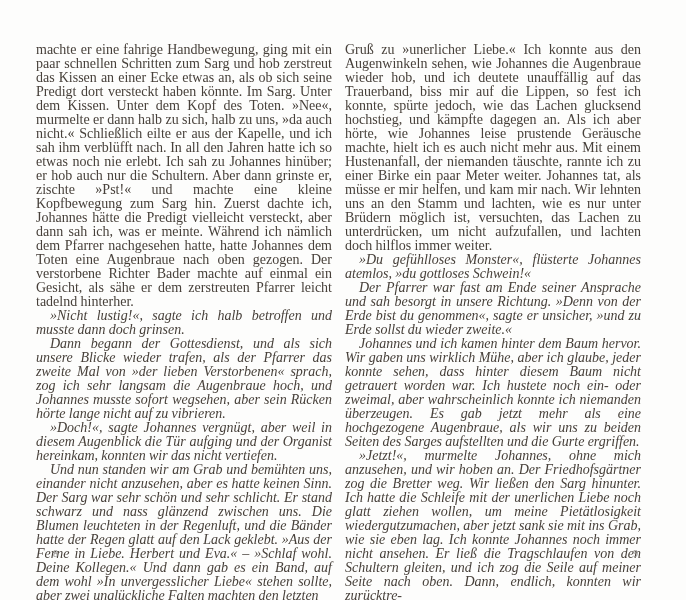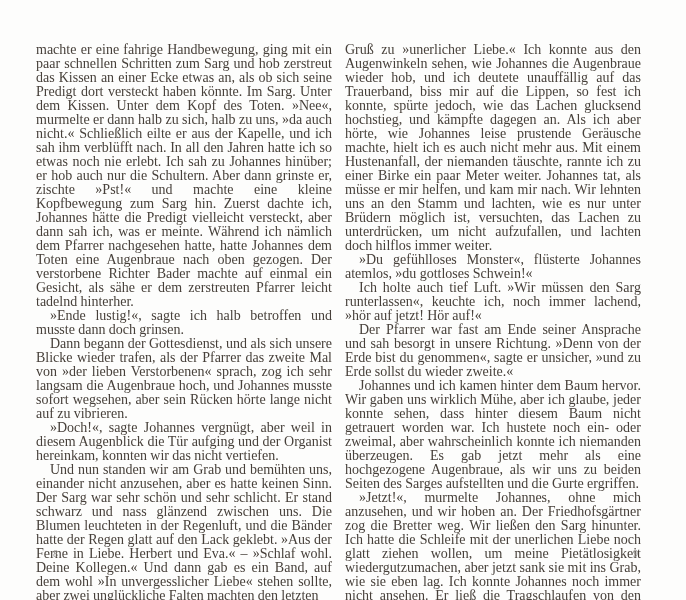--- a/index.html
+++ b/index.html
@@ -30,51 +30,51 @@
     font-size: 14px;
     line-height: 14px;
     color: #47403a;
     text-align: justify;
     text-justify: inter-word;
     hyphens: none;
     word-spacing: -0.2px;
   }
   .page-text p.indent {
     text-indent: 14px;
+    font-style: italic;
   }
   .folio {
     position: absolute;
     top: 548px;
     font-size: 10px;
     color: #8f8d8a;
     line-height: 12px;
   }
   .folio-left  { left: 53px; }
   .folio-right { left: 633px; }
 </style>
 </head>
 <body>
 
 <div class="book-spread">
 
   <div class="page page-left">
     <div class="page-text">
         <p class="">machte er eine fahrige Handbewegung, ging mit ein paar schnellen Schritten zum Sarg und hob zerstreut das Kissen an einer Ecke etwas an, als ob sich seine Predigt dort versteckt haben könnte. Im Sarg. Unter dem Kissen. Unter dem Kopf des Toten. »Nee«, murmelte er dann halb zu sich, halb zu uns, »da auch nicht.« Schließlich eilte er aus der Kapelle, und ich sah ihm verblüfft nach. In all den Jahren hatte ich so etwas noch nie erlebt. Ich sah zu Johannes hinüber; er hob auch nur die Schultern. Aber dann grinste er, zischte »Pst!« und machte eine kleine Kopfbewegung zum Sarg hin. Zuerst dachte ich, Johannes hätte die Predigt vielleicht versteckt, aber dann sah ich, was er meinte. Während ich nämlich dem Pfarrer nachgesehen hatte, hatte Johannes dem Toten eine Augenbraue nach oben gezogen. Der verstorbene Richter Bader machte auf einmal ein Gesicht, als sähe er dem zerstreuten Pfarrer leicht tadelnd hinterher.</p>
-        <p class="indent">»Ende lustig!«, sagte ich halb betroffen und musste dann doch grinsen.</p>
+        <p class="indent">»Nicht lustig!«, sagte ich halb betroffen und musste dann doch grinsen.</p>
         <p class="indent">Dann begann der Gottesdienst, und als sich unsere Blicke wieder trafen, als der Pfarrer das zweite Mal von »der lieben Verstorbenen« sprach, zog ich sehr langsam die Augenbraue hoch, und Johannes musste sofort wegsehen, aber sein Rücken hörte lange nicht auf zu vibrieren.</p>
         <p class="indent">»Doch!«, sagte Johannes vergnügt, aber weil in diesem Augenblick die Tür aufging und der Organist hereinkam, konnten wir das nicht vertiefen.</p>
         <p class="indent">Und nun standen wir am Grab und bemühten uns, einander nicht anzusehen, aber es hatte keinen Sinn. Der Sarg war sehr schön und sehr schlicht. Er stand schwarz und nass glänzend zwischen uns. Die Blumen leuchteten in der Regenluft, und die Bänder hatte der Regen glatt auf den Lack geklebt. »Aus der Ferne in Liebe. Herbert und Eva.« – »Schlaf wohl. Deine Kollegen.« Und dann gab es ein Band, auf dem wohl »In unvergesslicher Liebe« stehen sollte, aber zwei unglückliche Falten machten den letzten</p>
       </div>
   </div>
 
   <div class="page page-right">
     <div class="page-text">
         <p class="">Gruß zu »unerlicher Liebe.« Ich konnte aus den Augenwinkeln sehen, wie Johannes die Augenbraue wieder hob, und ich deutete unauffällig auf das Trauerband, biss mir auf die Lippen, so fest ich konnte, spürte jedoch, wie das Lachen glucksend hochstieg, und kämpfte dagegen an. Als ich aber hörte, wie Johannes leise prustende Geräusche machte, hielt ich es auch nicht mehr aus. Mit einem Hustenanfall, der niemanden täuschte, rannte ich zu einer Birke ein paar Meter weiter. Johannes tat, als müsse er mir helfen, und kam mir nach. Wir lehnten uns an den Stamm und lachten, wie es nur unter Brüdern möglich ist, versuchten, das Lachen zu unterdrücken, um nicht aufzufallen, und lachten doch hilflos immer weiter.</p>
         <p class="indent">»Du gefühlloses Monster«, flüsterte Johannes atemlos, »du gottloses Schwein!«</p>
-        <p class="indent">Ich holte auch tief Luft. »Wir müssen den Sarg runterlassen«, keuchte ich, noch immer lachend, »hör auf jetzt! Hör auf!«</p>
         <p class="indent">Der Pfarrer war fast am Ende seiner Ansprache und sah besorgt in unsere Richtung. »Denn von der Erde bist du genommen«, sagte er unsicher, »und zu Erde sollst du wieder zweite.«</p>
         <p class="indent">Johannes und ich kamen hinter dem Baum hervor. Wir gaben uns wirklich Mühe, aber ich glaube, jeder konnte sehen, dass hinter diesem Baum nicht getrauert worden war. Ich hustete noch ein- oder zweimal, aber wahrscheinlich konnte ich niemanden überzeugen. Es gab jetzt mehr als eine hochgezogene Augenbraue, als wir uns zu beiden Seiten des Sarges aufstellten und die Gurte ergriffen.</p>
         <p class="indent">»Jetzt!«, murmelte Johannes, ohne mich anzusehen, und wir hoben an. Der Friedhofsgärtner zog die Bretter weg. Wir ließen den Sarg hinunter. Ich hatte die Schleife mit der unerlichen Liebe noch glatt ziehen wollen, um meine Pietätlosigkeit wiedergutzumachen, aber jetzt sank sie mit ins Grab, wie sie eben lag. Ich konnte Johannes noch immer nicht ansehen. Er ließ die Tragschlaufen von den Schultern gleiten, und ich zog die Seile auf meiner Seite nach oben. Dann, endlich, konnten wir zurücktre-</p>
       </div>
   </div>
 
   <div class="folio folio-left">8</div>
 
   <div class="folio folio-right">9</div>
 

